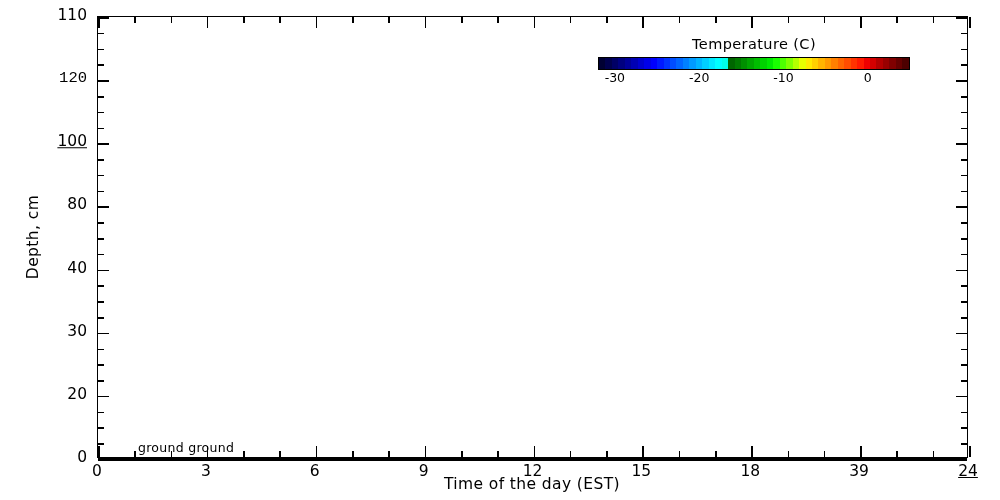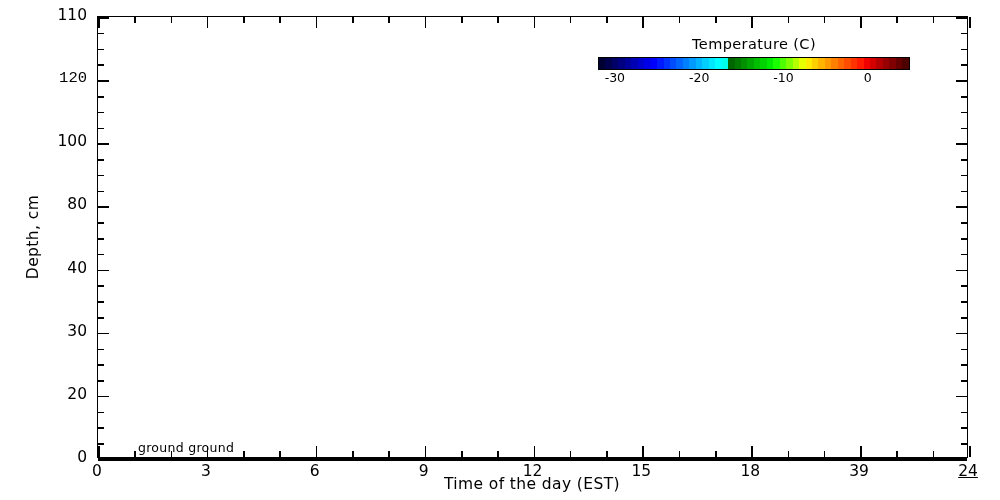--- a/index.html
+++ b/index.html
@@ -332,21 +332,21 @@
     <div class="cbtl" style="left: 101.189px;">-20</div>
     <div class="cbtl" style="left: 185.514px;">-10</div>
     <div class="cbtl" style="left: 269.838px;">0</div>
   </div>
 
 <div class="ytl" style="top: 458px; left: 87px; transform: translate(-100%, -50%);">0</div>
 <div class="ytl" style="top: 394.857px; left: 87px; transform: translate(-100%, -50%);">20</div>
 <div class="ytl" style="top: 331.714px; left: 87px; transform: translate(-100%, -50%);">30</div>
 <div class="ytl" style="top: 268.571px; left: 87px; transform: translate(-100%, -50%);">40</div>
 <div class="ytl" style="top: 205.429px; left: 87px; transform: translate(-100%, -50%);">80</div>
-<div class="ytl" style="top: 142.286px; left: 87px; transform: translate(-100%, -50%);">100</div>
+<div class="ytl" style="top: 142.286px; left: 87px; transform: translate(-100%, -50%); text-decoration: underline;">100</div>
 <div class="ytl" style="top: 79.1429px; left: 87px; transform: translate(-100%, -50%); font-family: Liberation Mono, monospace;">120</div>
 <div class="ytl" style="top: 16px; left: 87px; transform: translate(-100%, -50%);">110</div>
 <div class="xtl" style="left: 97px; top: 464px;">0</div>
 <div class="xtl" style="left: 205.875px; top: 464px;">3</div>
 <div class="xtl" style="left: 314.75px; top: 464px;">6</div>
 <div class="xtl" style="left: 423.625px; top: 464px;">9</div>
 <div class="xtl" style="left: 532.5px; top: 464px;">12</div>
 <div class="xtl" style="left: 641.375px; top: 464px;">15</div>
 <div class="xtl" style="left: 750.25px; top: 464px;">18</div>
 <div class="xtl" style="left: 859.125px; top: 464px;">39</div>

